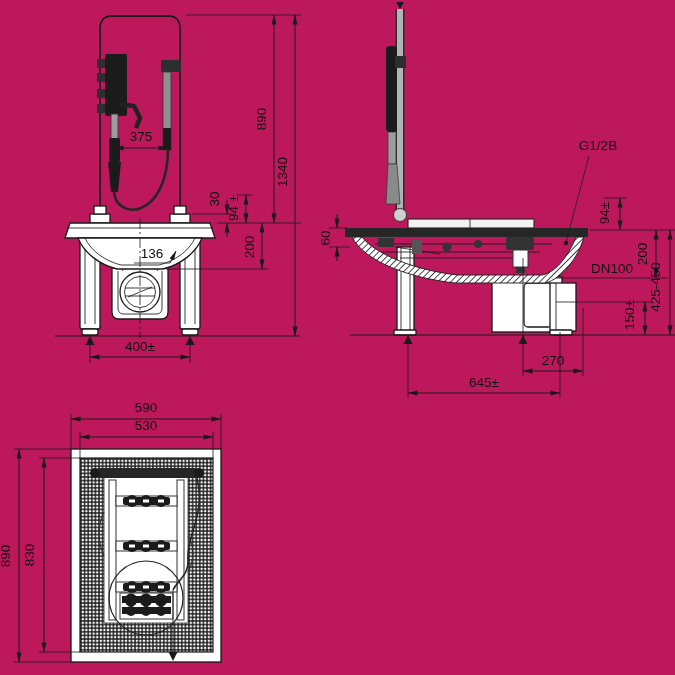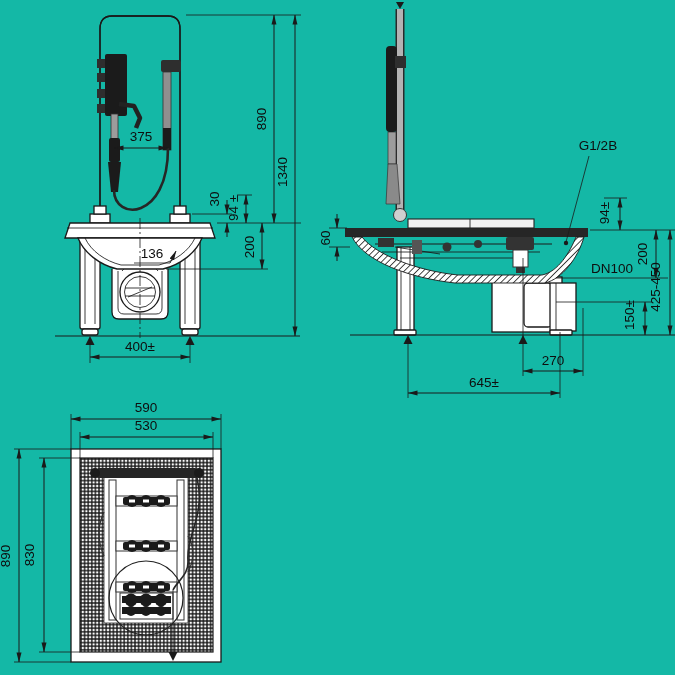--- a/index.html
+++ b/index.html
@@ -1,16 +1,16 @@
 <!DOCTYPE html>
 <html><head>
 <meta charset="utf-8">
 <style>
   html,body{margin:0;padding:0;background:#fff;}
-  .canvas{width:675px;height:675px;background:#14b8a6;position:relative;overflow:hidden;}
+  .canvas{width:675px;height:675px;background:#be185d;position:relative;overflow:hidden;}
   svg text{font-family:"Liberation Sans",sans-serif;font-size:13.5px;fill:#0e0e0e;}
   .ol{stroke:#1a1a1a;stroke-width:1.3;fill:#fff;}
   .oln{stroke:#1a1a1a;stroke-width:1.3;fill:none;}
   .ol2{stroke:#1a1a1a;stroke-width:0.85;fill:none;}
   .dim{stroke:#1a1a1a;stroke-width:1;fill:none;}
   .ext{stroke:#1a1a1a;stroke-width:0.8;fill:none;}
   .cl{stroke:#1a1a1a;stroke-width:0.8;stroke-dasharray:11 3 2 3;fill:none;}
   .dark{fill:#1b1b1b;}
   .mid{fill:#2e2e2e;}
   .tri{fill:#1a1a1a;stroke:none;}

